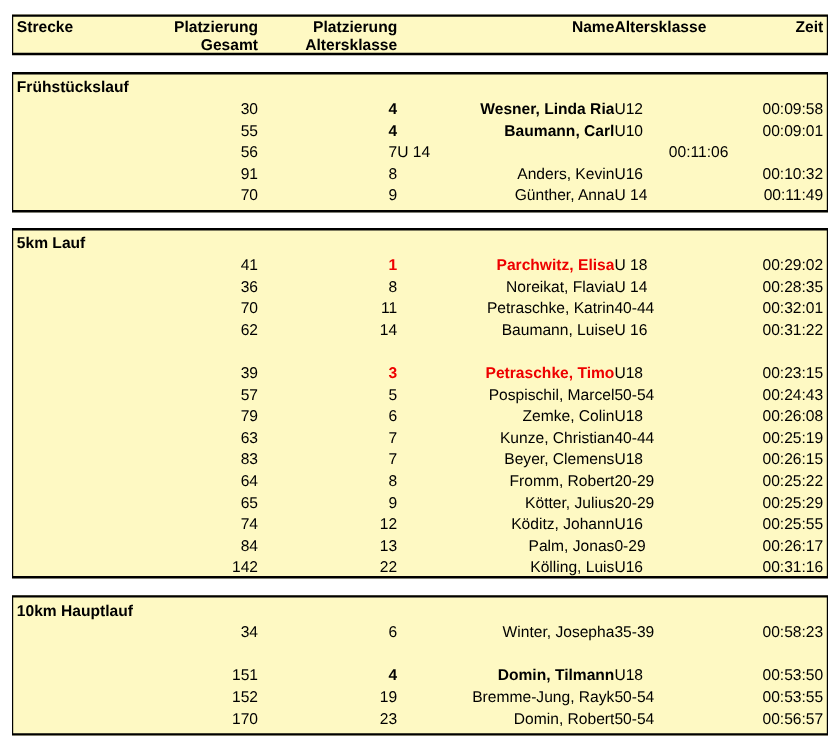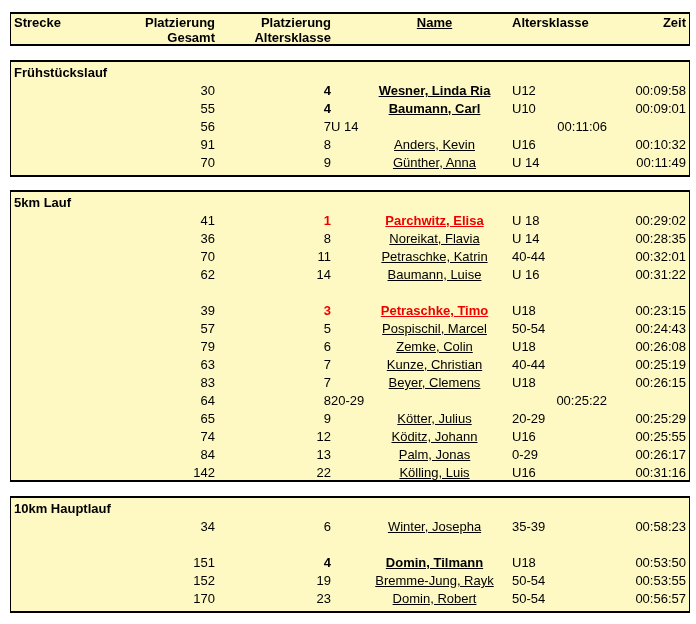--- a/index.html
+++ b/index.html
@@ -35,21 +35,21 @@
     align-items: baseline;
   }
   .hrow { line-height: 15px; }
   .row  { line-height: 18px; height: 18px; }
   .row.blank { height: 18px; }
 
   .c { white-space: nowrap; overflow: hidden; }
   .c1 { padding-left: 3px; text-align: left; }
   .c2 { text-align: right; }
   .c3 { text-align: right; }
-  .c4 { padding-left: 26px; text-align: center; text-decoration: underline; }
+  .c4 { padding-left: 26px; text-align: right; }
   .c5 { text-align: left; }
   .c6 { text-align: right; padding-right: 3px; }
 
   .hd { font-weight: bold; }
 
   .section-title {
     grid-column: 1 / -1;
     font-weight: bold;
     padding-left: 3px;
     line-height: 18px;
@@ -202,20 +202,21 @@
           <div class="c c2">83</div>
           <div class="c c3">7</div>
           <div class="c c4">Beyer, Clemens</div>
           <div class="c c5">U18</div>
           <div class="c c6">00:26:15</div>
         </div>
         <div class="row normal">
           <div class="c c1"></div>
           <div class="c c2">64</div>
           <div class="c c3">8</div>
+          <div class="c c4">Fromm, Robert</div>
           <div class="c c5">20-29</div>
           <div class="c c6">00:25:22</div>
         </div>
         <div class="row normal">
           <div class="c c1"></div>
           <div class="c c2">65</div>
           <div class="c c3">9</div>
           <div class="c c4">Kötter, Julius</div>
           <div class="c c5">20-29</div>
           <div class="c c6">00:25:29</div>

